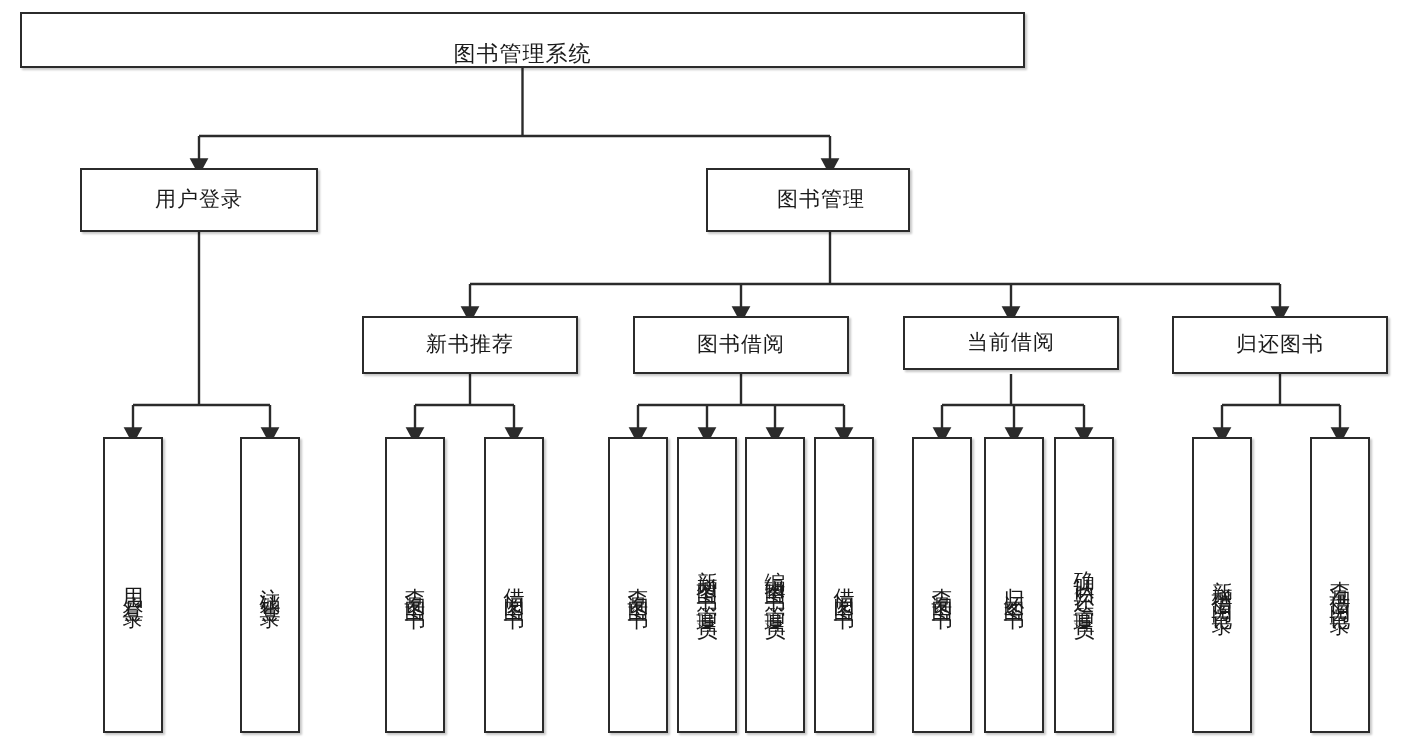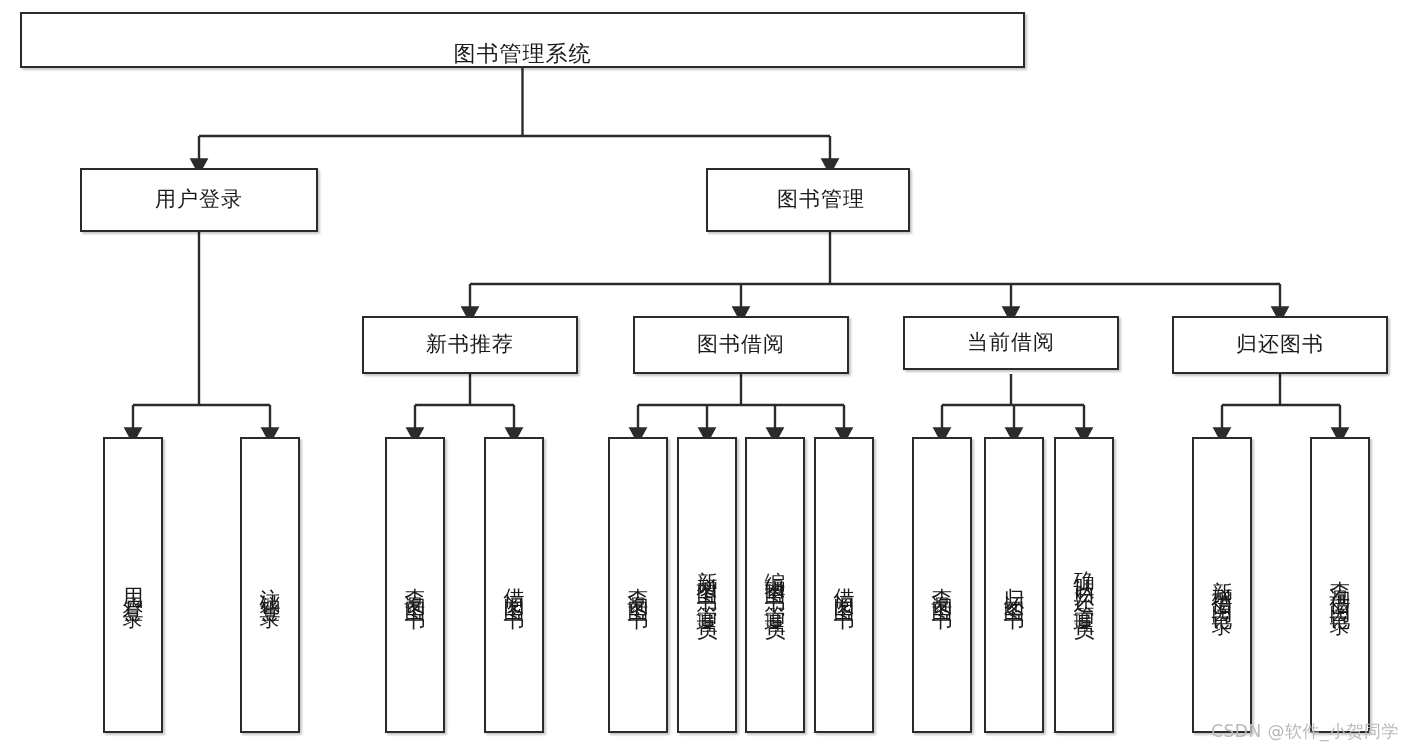--- a/index.html
+++ b/index.html
@@ -170,14 +170,13 @@
         <span class="vlabel">确认归还（管理员）</span>
       </div>
       <div class="node v" style="left: 1192px; top: 437px; width: 60px; height: 296px;">
         <span class="vlabel">新增借阅记录</span>
       </div>
       <div class="node v" style="left: 1310px; top: 437px; width: 60px; height: 296px;">
         <span class="vlabel">查询借阅记录</span>
       </div>
     </div>
 
-  <div class="watermark">CSDN @软件_小贺同学</div>
 </div>
 
 </body></html>

